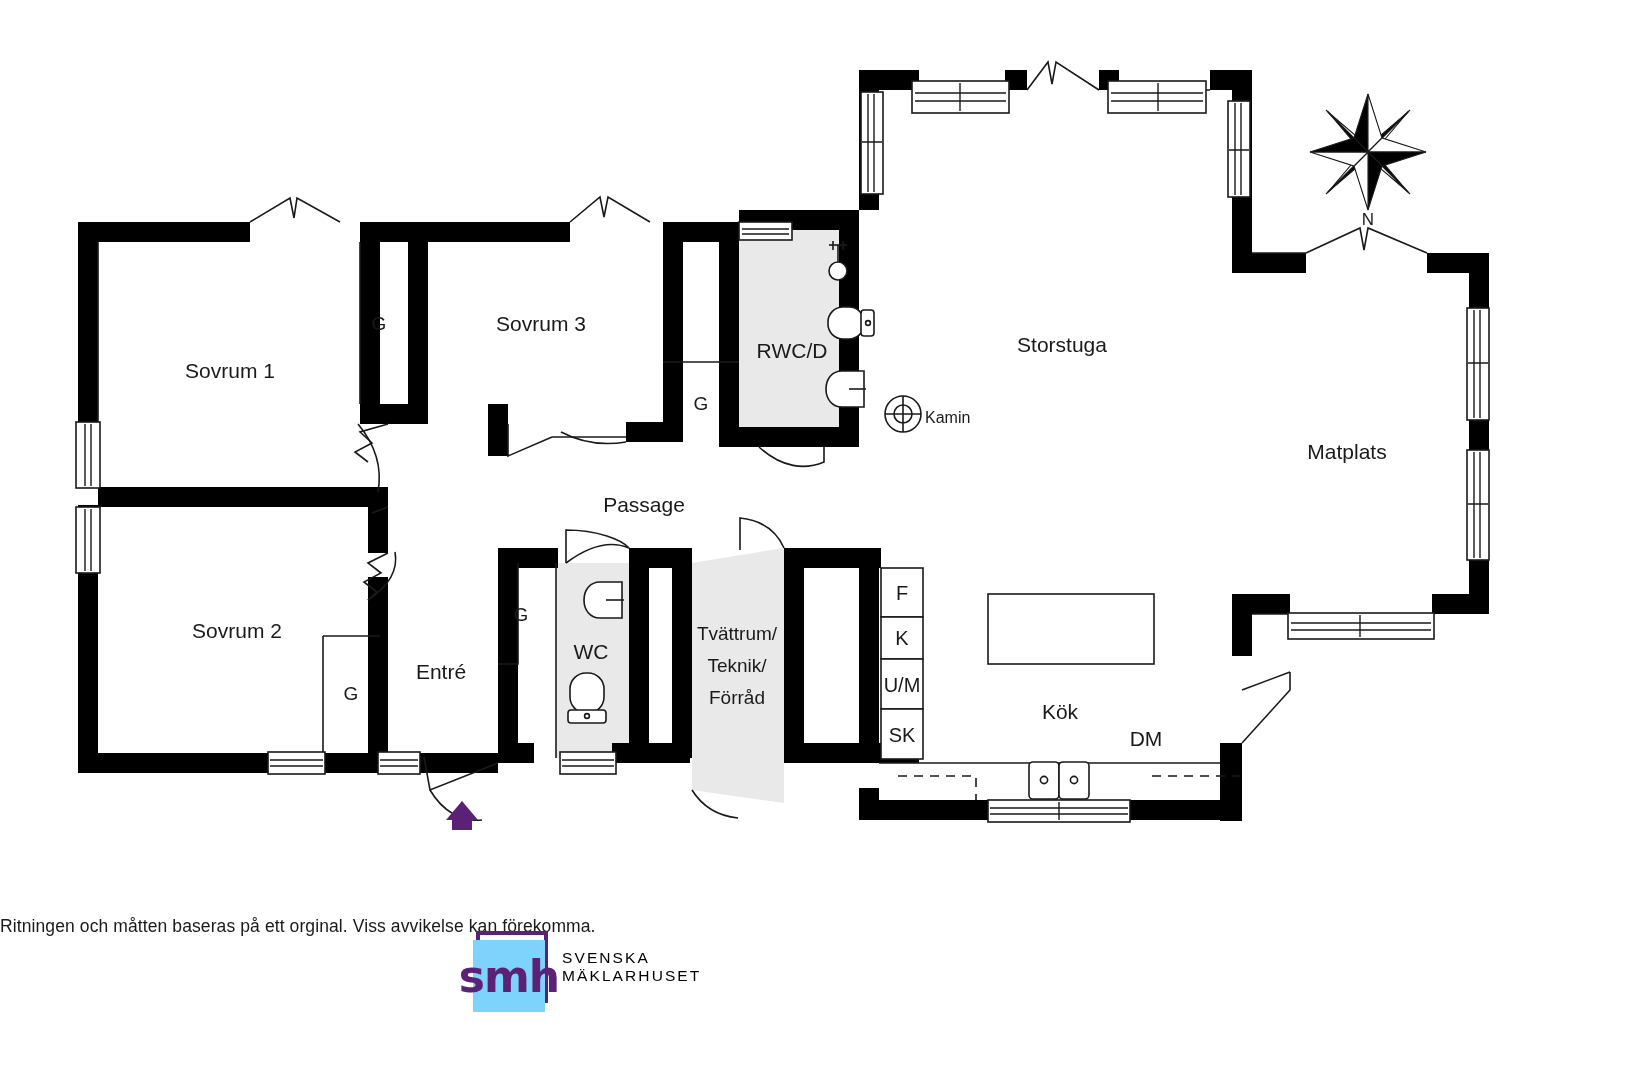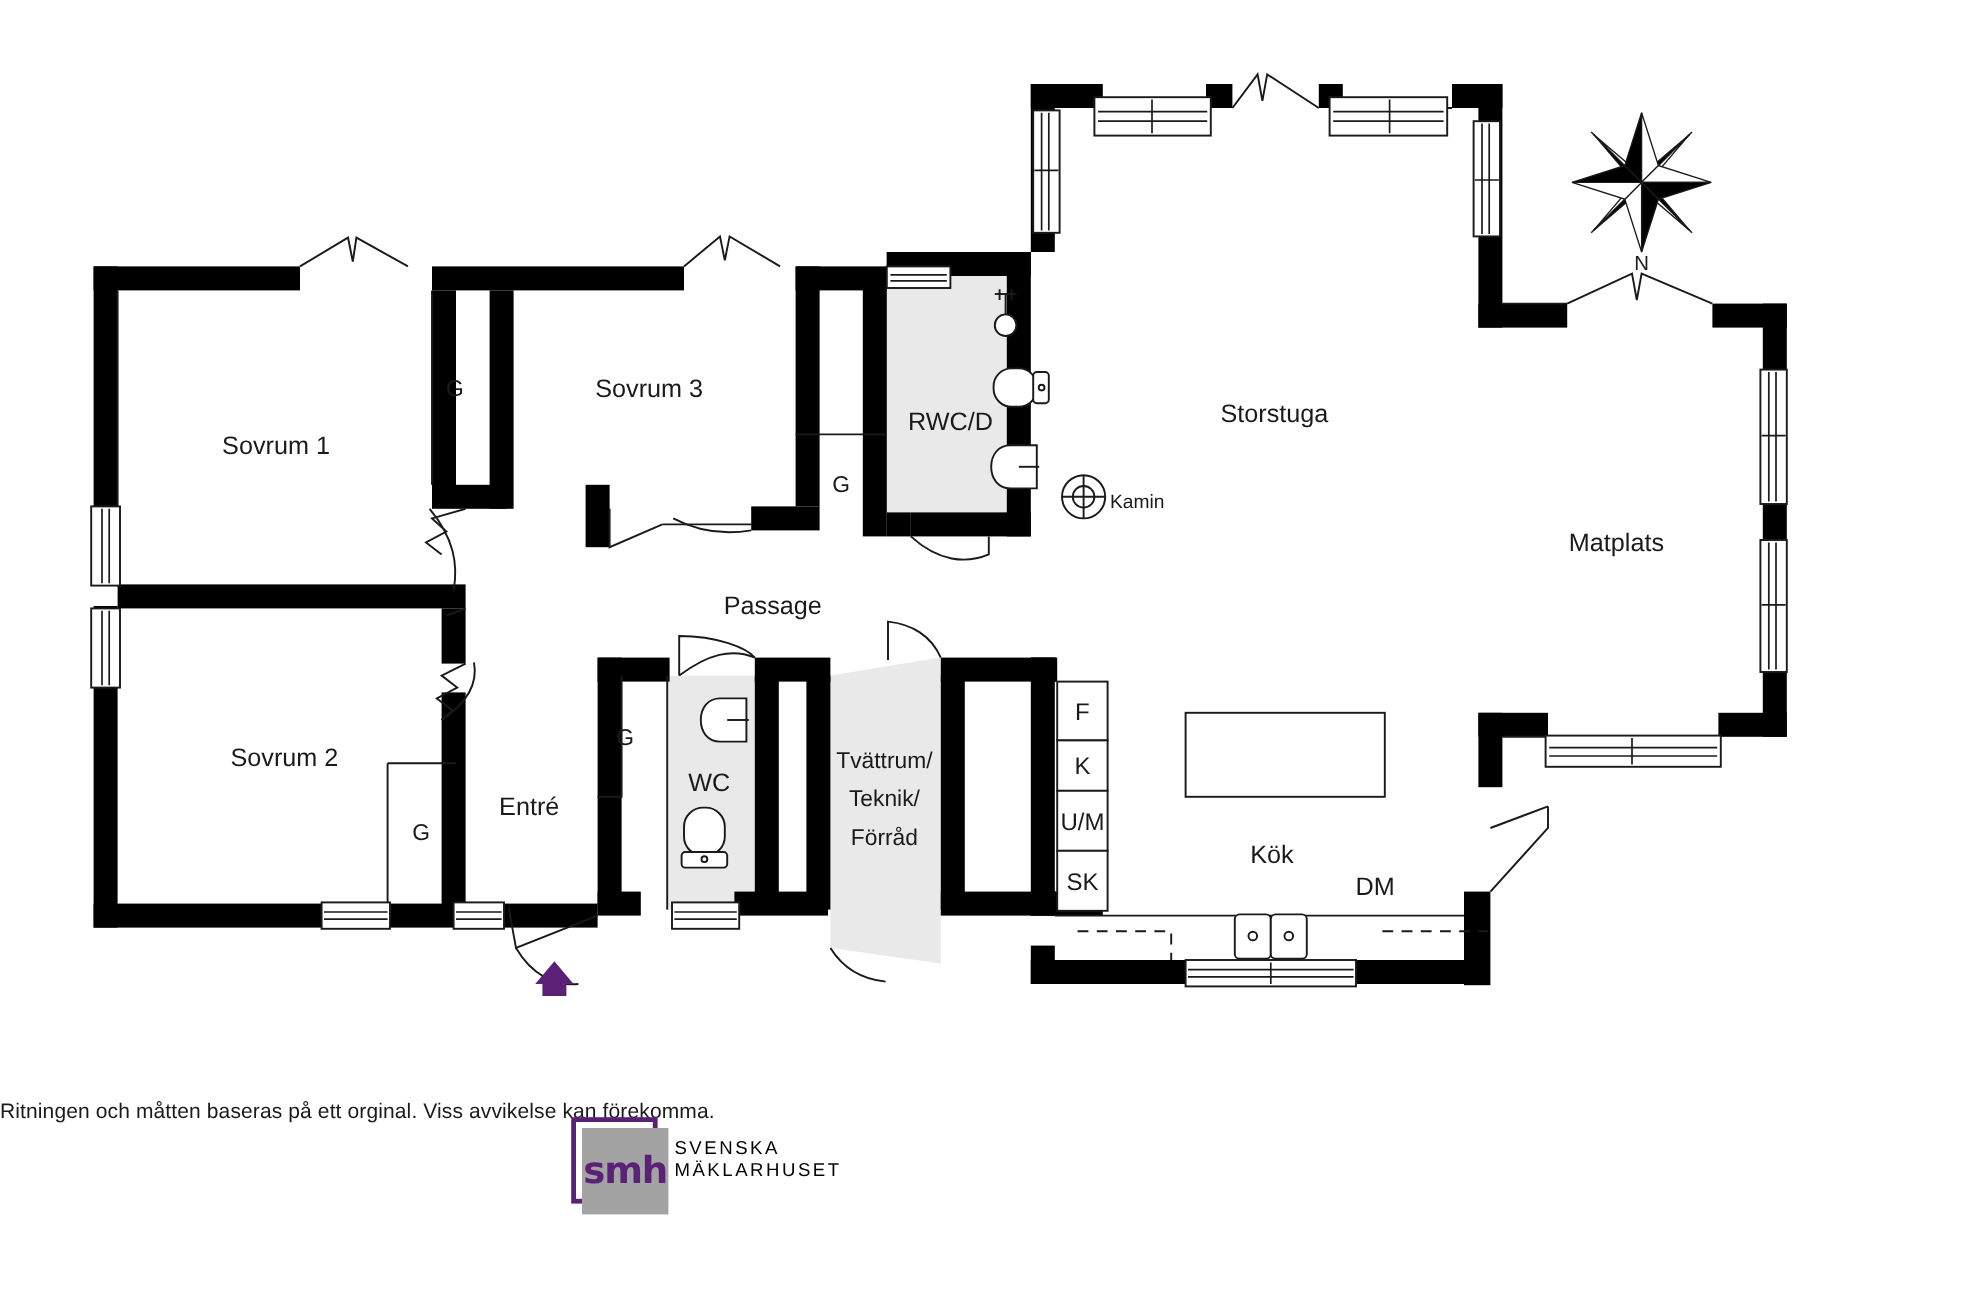--- a/index.html
+++ b/index.html
@@ -9,23 +9,23 @@
   .room-label{font-family:"Liberation Sans",sans-serif;font-size:21px;fill:#1a1a1a;text-anchor:middle;}
   .room-label.small{font-size:19px;}
   .closet-label{font-family:"Liberation Sans",sans-serif;font-size:19px;fill:#1a1a1a;text-anchor:middle;}
   .appl-label{font-family:"Liberation Sans",sans-serif;font-size:20px;fill:#1a1a1a;text-anchor:middle;}
   .tiny-label{font-family:"Liberation Sans",sans-serif;font-size:16px;fill:#1a1a1a;text-anchor:start;}
   .compass-n{font-family:"Liberation Sans",sans-serif;font-size:17px;fill:#1a1a1a;text-anchor:middle;}
   .disclaimer{position:absolute;left:0;top:884px;width:1650px;text-align:left;font-size:17.5px;color:#1a1a1a;letter-spacing:.1px;margin-top:32px;}
   .logo-wrap{position:absolute;left:476px;top:931px;display:flex;align-items:center;}
   .logo-mark{position:relative;width:72px;height:72px;}
   .logo-frame{position:absolute;inset:0;border:4px solid #5b2177;}
-  .logo-smh{position:absolute;left:16px;top:0;width:72px;height:72px;display:flex;align-items:center;justify-content:center;
-            font-family:"DejaVu Sans",sans-serif;font-weight:700;font-size:31px;color:#5b2177;letter-spacing:-1px;
-            background:#a3a3a3;transform:translate(-7px,9px);}
+  .logo-smh{position:absolute;left:4px;top:0;width:72px;height:72px;display:flex;align-items:center;justify-content:center;
+            font-family:"DejaVu Sans",sans-serif;font-weight:700;font-size:44px;color:#5b2177;letter-spacing:-1px;
+            background:#7dd3fc;transform:translate(-7px,9px);}
   .logo-text{margin-left:14px;line-height:1.18;}
   .logo-text div{font-family:"Liberation Sans",sans-serif;font-size:15.5px;letter-spacing:2.1px;color:#000000;}
   .wall{fill:#000;}
   .thinline{fill:none;stroke:#1a1a1a;stroke-width:1.6;}
   .fixline{fill:#fff;stroke:#1a1a1a;stroke-width:1.6;}
   .shade{fill:#e9e9e9;}
   .winbox{fill:#ffffff;stroke:#1a1a1a;stroke-width:1.6;}
   .winline{stroke:#1a1a1a;stroke-width:1.4;fill:none;}
   .dash{fill:none;stroke:#1a1a1a;stroke-width:1.6;stroke-dasharray:9 7;}
   .arrowmark{fill:#5b2177;}

